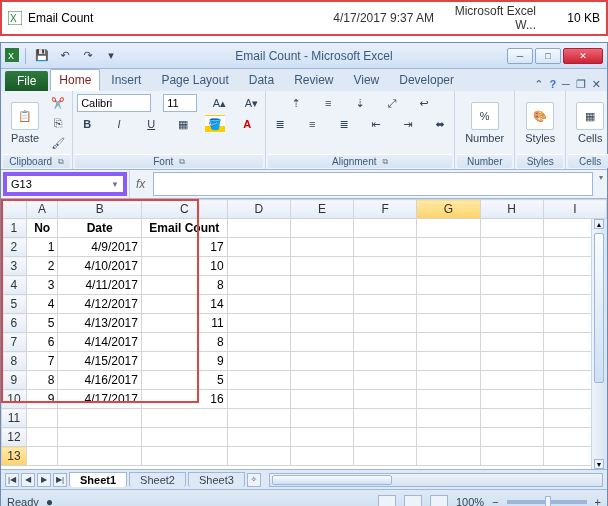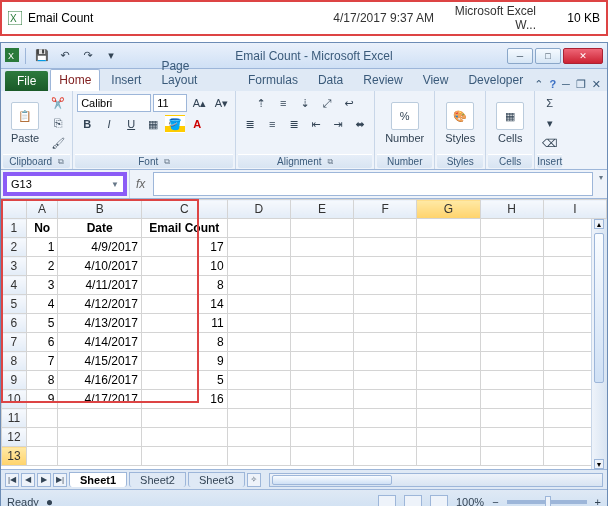--- a/index.html
+++ b/index.html
@@ -34,21 +34,21 @@
 .groups { display: flex; background: #eef3fa; border-bottom: 1px solid #9db6d9; }
 .group { border-right: 1px solid #c8d6e8; display: flex; flex-direction: column; padding: 3px 4px; }
 .group-body { flex: 1; display: flex; align-items: center; gap: 3px; }
 .group-label { text-align: center; font-size: 10px; color: #3a5a7a; padding: 1px 0; background: linear-gradient(#e6eef8, #d8e4f2); border-top: 1px solid #fff; border-radius:0 0 2px 2px; margin: 2px -2px -2px; display:flex; justify-content:center; align-items:center; gap:6px; }
 .group-label .dlg { font-size:8px; color:#678; }
 
 .bigbtn { display:flex; flex-direction:column; align-items:center; gap:2px; padding: 2px 6px; font-size:11px; color:#345; cursor:pointer; }
 .bigbtn .ico { width: 28px; height: 28px; background:#fff; border:1px solid #bcd; border-radius:2px; display:flex; align-items:center; justify-content:center; }
 .smbtn { width:20px; height:18px; border:1px solid transparent; display:flex;align-items:center;justify-content:center; font-size:11px; cursor:pointer; color:#345; }
 
-.font-row { display:flex; gap:2px; align-items:center; }
+.font-row { display:flex; gap:12px; align-items:center; }
 .font-name { width:74px; height:18px; border:1px solid #9db6d9; background:#fff; font-size:11px; padding:1px 3px; }
 .font-size { width:34px; height:18px; border:1px solid #9db6d9; background:#fff; font-size:11px; padding:1px 3px; }
 
 
 .fbar { display:flex; border-bottom:1px solid #9db6d9; background:#eef3fa; }
 .namebox { width:124px; border:4px solid #8b5cf6; background:#fff; margin:2px; padding:2px 4px; font-size:11px; display:flex; align-items:center; justify-content:space-between;}
 .namebox .dd { font-size:8px; color:#678; }
 .fx { padding:2px 6px; color:#666; font-style:italic; border-left:1px solid #c8d6e8; display:flex; align-items:center; font-size:12px;}
 .finput { flex:1; border:1px solid #9db6d9; background:#fff; margin:2px; }
 
@@ -125,21 +125,20 @@
       <div class="winbtn close">✕</div>
     </div>
   </div>
 
   <div class="ribbon">
     <div class="tabs">
       <div class="file-tab">File</div>
       <div class="tab active">Home</div>
       <div class="tab">Insert</div>
       <div class="tab">Page Layout</div>
-      <div class="tab">Formulas</div>
       <div class="tab">Data</div>
       <div class="tab">Review</div>
       <div class="tab">View</div>
       <div class="tab">Developer</div>
       <div class="tab-help">
         <span>⌃</span>
         <span style="color:#3a6fc4;font-weight:bold;">?</span>
         <span>─</span>
         <span>❐</span>
         <span>✕</span>

